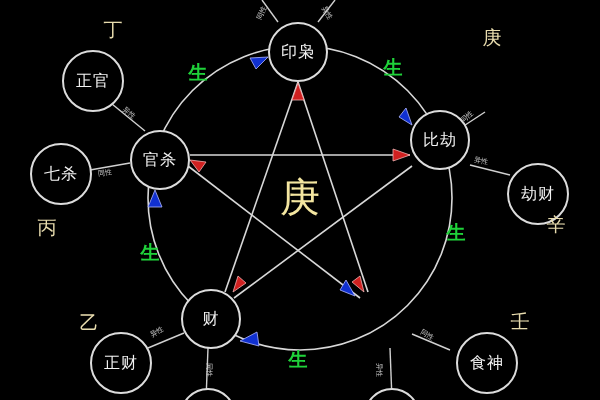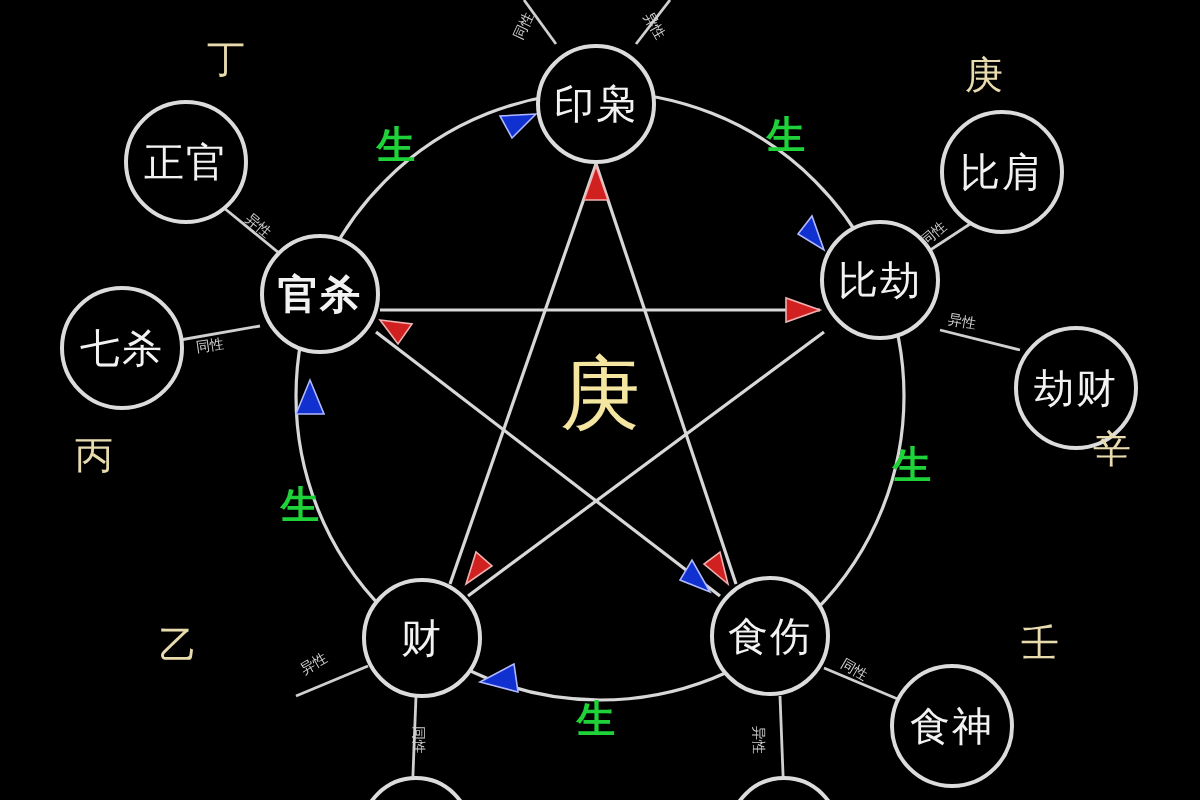--- a/index.html
+++ b/index.html
@@ -1,18 +1,18 @@
 <!DOCTYPE html>
 <html><head>
 <meta charset="utf-8">
 <style>
   html,body{margin:0;padding:0;background:#000;}
   #canvas{position:relative;width:600px;height:400px;background:#000;overflow:hidden;font-family:"DejaVu Sans",sans-serif;}
   svg{position:absolute;left:0;top:0;}
-  .node{position:absolute;border:2px solid #dcdcdc;border-radius:50%;background:#000;color:#f2f2f2;display:flex;align-items:center;justify-content:center;box-sizing:border-box;font-size:20px;letter-spacing:1px;}
+  .node{position:absolute;border:2px solid #dcdcdc;border-radius:50%;background:#000;color:#f2f2f2;display:flex;align-items:center;justify-content:center;box-sizing:border-box;font-size:16px;letter-spacing:1px;}
   .stem{position:absolute;color:#e8dcae;font-size:19px;transform:translate(-50%,-50%);}
   .sheng{position:absolute;color:#1fd23a;font-size:19px;font-weight:bold;transform:translate(-50%,-50%);}
   .center{position:absolute;color:#f4e6a0;font-size:40px;transform:translate(-50%,-50%);}
   .rel{position:absolute;color:#cfcfcf;font-size:7px;white-space:nowrap;transform-origin:center;}
 </style>
 </head>
 <body>
 
 <div id="canvas">
   <svg width="600" height="400">
@@ -54,29 +54,28 @@
       <polygon points="155,190 148,207 162,207"></polygon>
       <polygon points="355,296 346,280 340,290"></polygon>
       <polygon points="240,341 257,332 259,346"></polygon>
     </g>
   </svg>
 
   <div class="center" style="left:300px;top:197px;">庚</div>
 
   <div class="node" style="left:268px;top:22px;width:60px;height:60px;">印枭</div>
   <div class="node" style="left:410px;top:110px;width:60px;height:60px;">比劫</div>
-  <div class="node" style="left:355px;top:288px;width:60px;height:60px;">食伤</div>
   <div class="node" style="left:181px;top:289px;width:60px;height:60px;">财</div>
-  <div class="node" style="left:130px;top:117px;width:60px;height:60px;font-weight:bold;">官杀</div>
+  <div class="node" style="left:130px;top:130px;width:60px;height:60px;">官杀</div>
 
   <div class="node" style="left:62px;top:50px;width:62px;height:62px;font-family:Liberation Serif, serif;">正官</div>
   <div class="node" style="left:30px;top:143px;width:62px;height:62px;">七杀</div>
-  <div class="node" style="left:470px;top:55px;width:62px;height:62px;">比肩</div>
   <div class="node" style="left:507px;top:163px;width:62px;height:62px;">劫财</div>
-  <div class="node" style="left:445px;top:332px;width:62px;height:62px;text-align:center;">食神</div>
+  <div class="node" style="left:90px;top:332px;width:62px;height:62px;">正财</div>
+  <div class="node" style="left:456px;top:332px;width:62px;height:62px;text-align:center;">食神</div>
 
   <div class="node" style="left:180px;top:388px;width:56px;height:56px;"></div>
   <div class="node" style="left:364px;top:388px;width:56px;height:56px;"></div>
 
   <div class="stem" style="left:113px;top:30px;">丁</div>
   <div class="stem" style="left:47px;top:228px;">丙</div>
   <div class="stem" style="left:492px;top:38px;">庚</div>
   <div class="stem" style="left:556px;top:225px;">辛</div>
   <div class="stem" style="left:89px;top:323px;">乙</div>
   <div class="stem" style="left:520px;top:322px;">壬</div>

